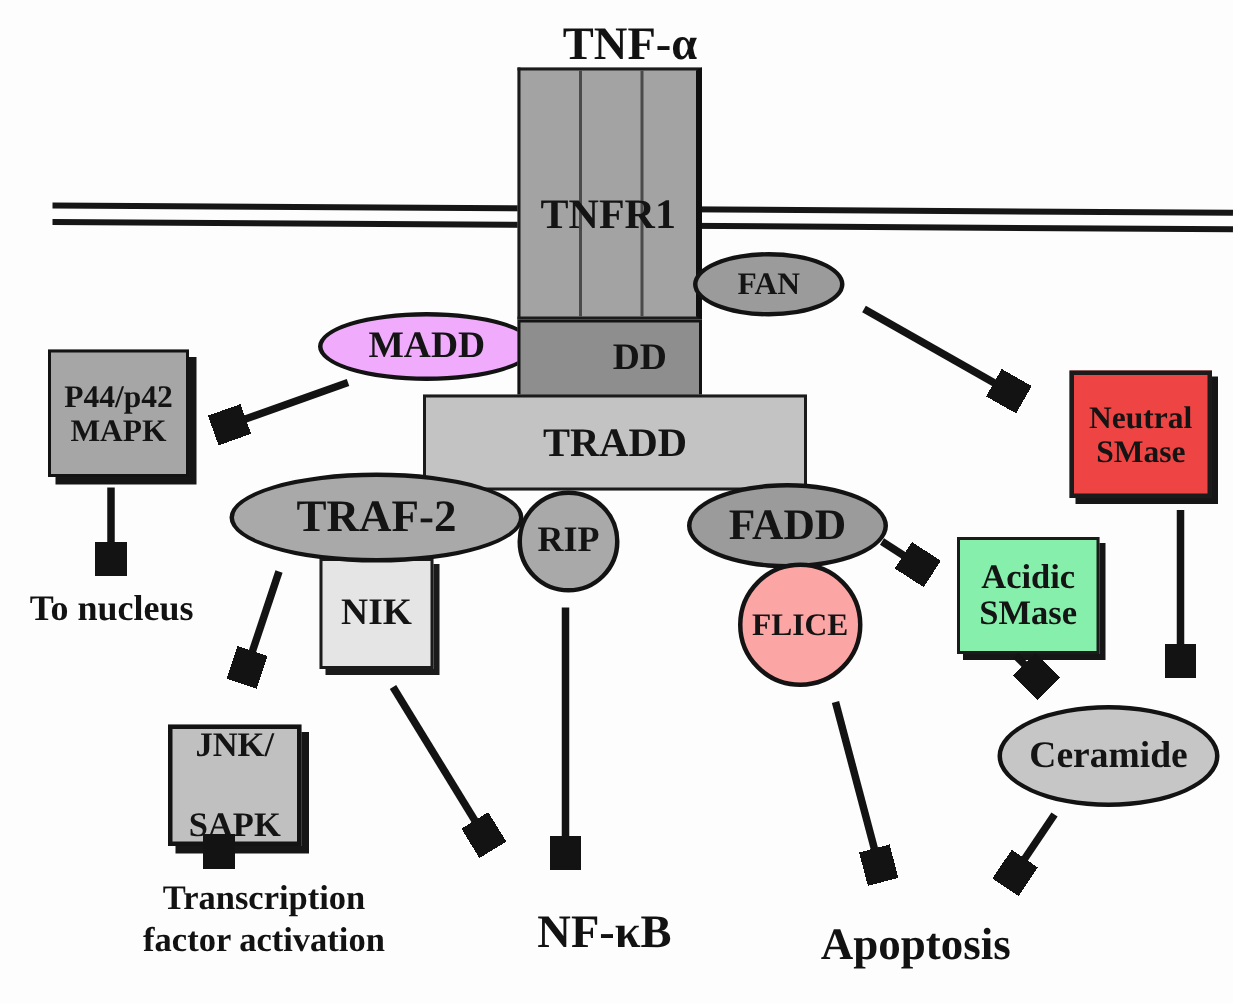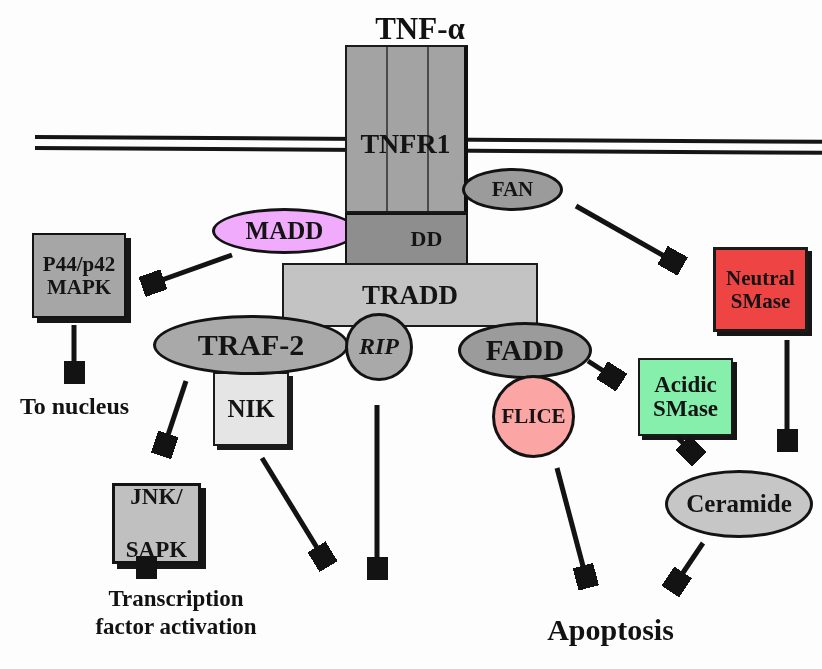--- a/index.html
+++ b/index.html
@@ -41,41 +41,41 @@
     left: 345px; top: 45px; width: 123px; height: 168px;
     background: #a3a3a3;
     border: 2px solid #1b1b1b; border-right: 4px solid #0f0f0f;
     font-size: 28px;
   }
   .col-line { position: absolute; top: 0; bottom: 0; width: 2px; background: #4a4a4a; }
   #col1 { left: 39px; } #col2 { left: 80px; }
   #tnfr1 .lbl { position: relative; top: 15px; }
   #dd {
     left: 345px; top: 213px; width: 123px; height: 52px;
-    background: #8e8e8e; border: 2px solid #131313; font-size: 22px; padding-left: 40px;
+    background: #8e8e8e; border: 2px solid #131313; font-size: 25px; padding-left: 40px;
   }
   #tradd {
     left: 282px; top: 263px; width: 256px; height: 64px;
     background: #c3c3c3; border: 2px solid #1b1b1b; font-size: 27px;
   }
   #madd {
     left: 212px; top: 208px; width: 145px; height: 46px;
     background: #f0abfc; border: 3px solid #131313; font-size: 25px;
   }
   #fan {
     left: 462px; top: 168px; width: 101px; height: 43px;
     background: #9b9b9b; border: 3px solid #131313; font-size: 21px;
   }
   #traf2 {
     left: 153px; top: 315px; width: 196px; height: 60px;
     background: #a9a9a9; border: 3px solid #131313; font-size: 30px;
   }
   #rip {
-    left: 345px; top: 313px; width: 68px; height: 68px;
-    background: #a9a9a9; border: 3px solid #131313; font-size: 24px; font-style: italic;
+    left: 345px; top: 327px; width: 68px; height: 68px;
+    background: #a9a9a9; border: 3px solid #131313; font-size: 24px;
   }
   #fadd {
     left: 458px; top: 322px; width: 134px; height: 57px;
     background: #9b9b9b; border: 3px solid #131313; font-size: 29px;
   }
   #flice {
     left: 492px; top: 375px; width: 83px; height: 83px;
     background: #fca5a5; border: 3px solid #131313; font-size: 21px;
   }
   #nik {
@@ -195,20 +195,21 @@
   <div class="shape oval" id="ceramide">
     <span>Ceramide</span>
   </div>
 
   <div class="free-text" id="title">TNF-α</div>
   <div class="free-text" id="to-nucleus">To nucleus</div>
   <div class="free-text" id="transcription">
     <span>Transcription</span><br>
     <span>factor activation</span>
   </div>
+  <div class="free-text" id="nfkb">NF-κB</div>
   <div class="free-text" id="apoptosis">Apoptosis</div>
 
   <svg id="arrows" width="822" height="669" viewBox="0 0 822 669">
     <defs>
       <marker id="ah" markerUnits="strokeWidth" markerWidth="4.6" markerHeight="4.2" refX="4.0" refY="2.1" orient="auto">
         <path d="M0,0 L4.6,2.1 L0,4.2 Z" fill="#131313" stroke="none"></path>
       </marker>
     </defs>
     <path d="M232,255 L145,286" marker-end="url(#ah)"></path>
     <path d="M74,325 L74,381" marker-end="url(#ah)"></path>

